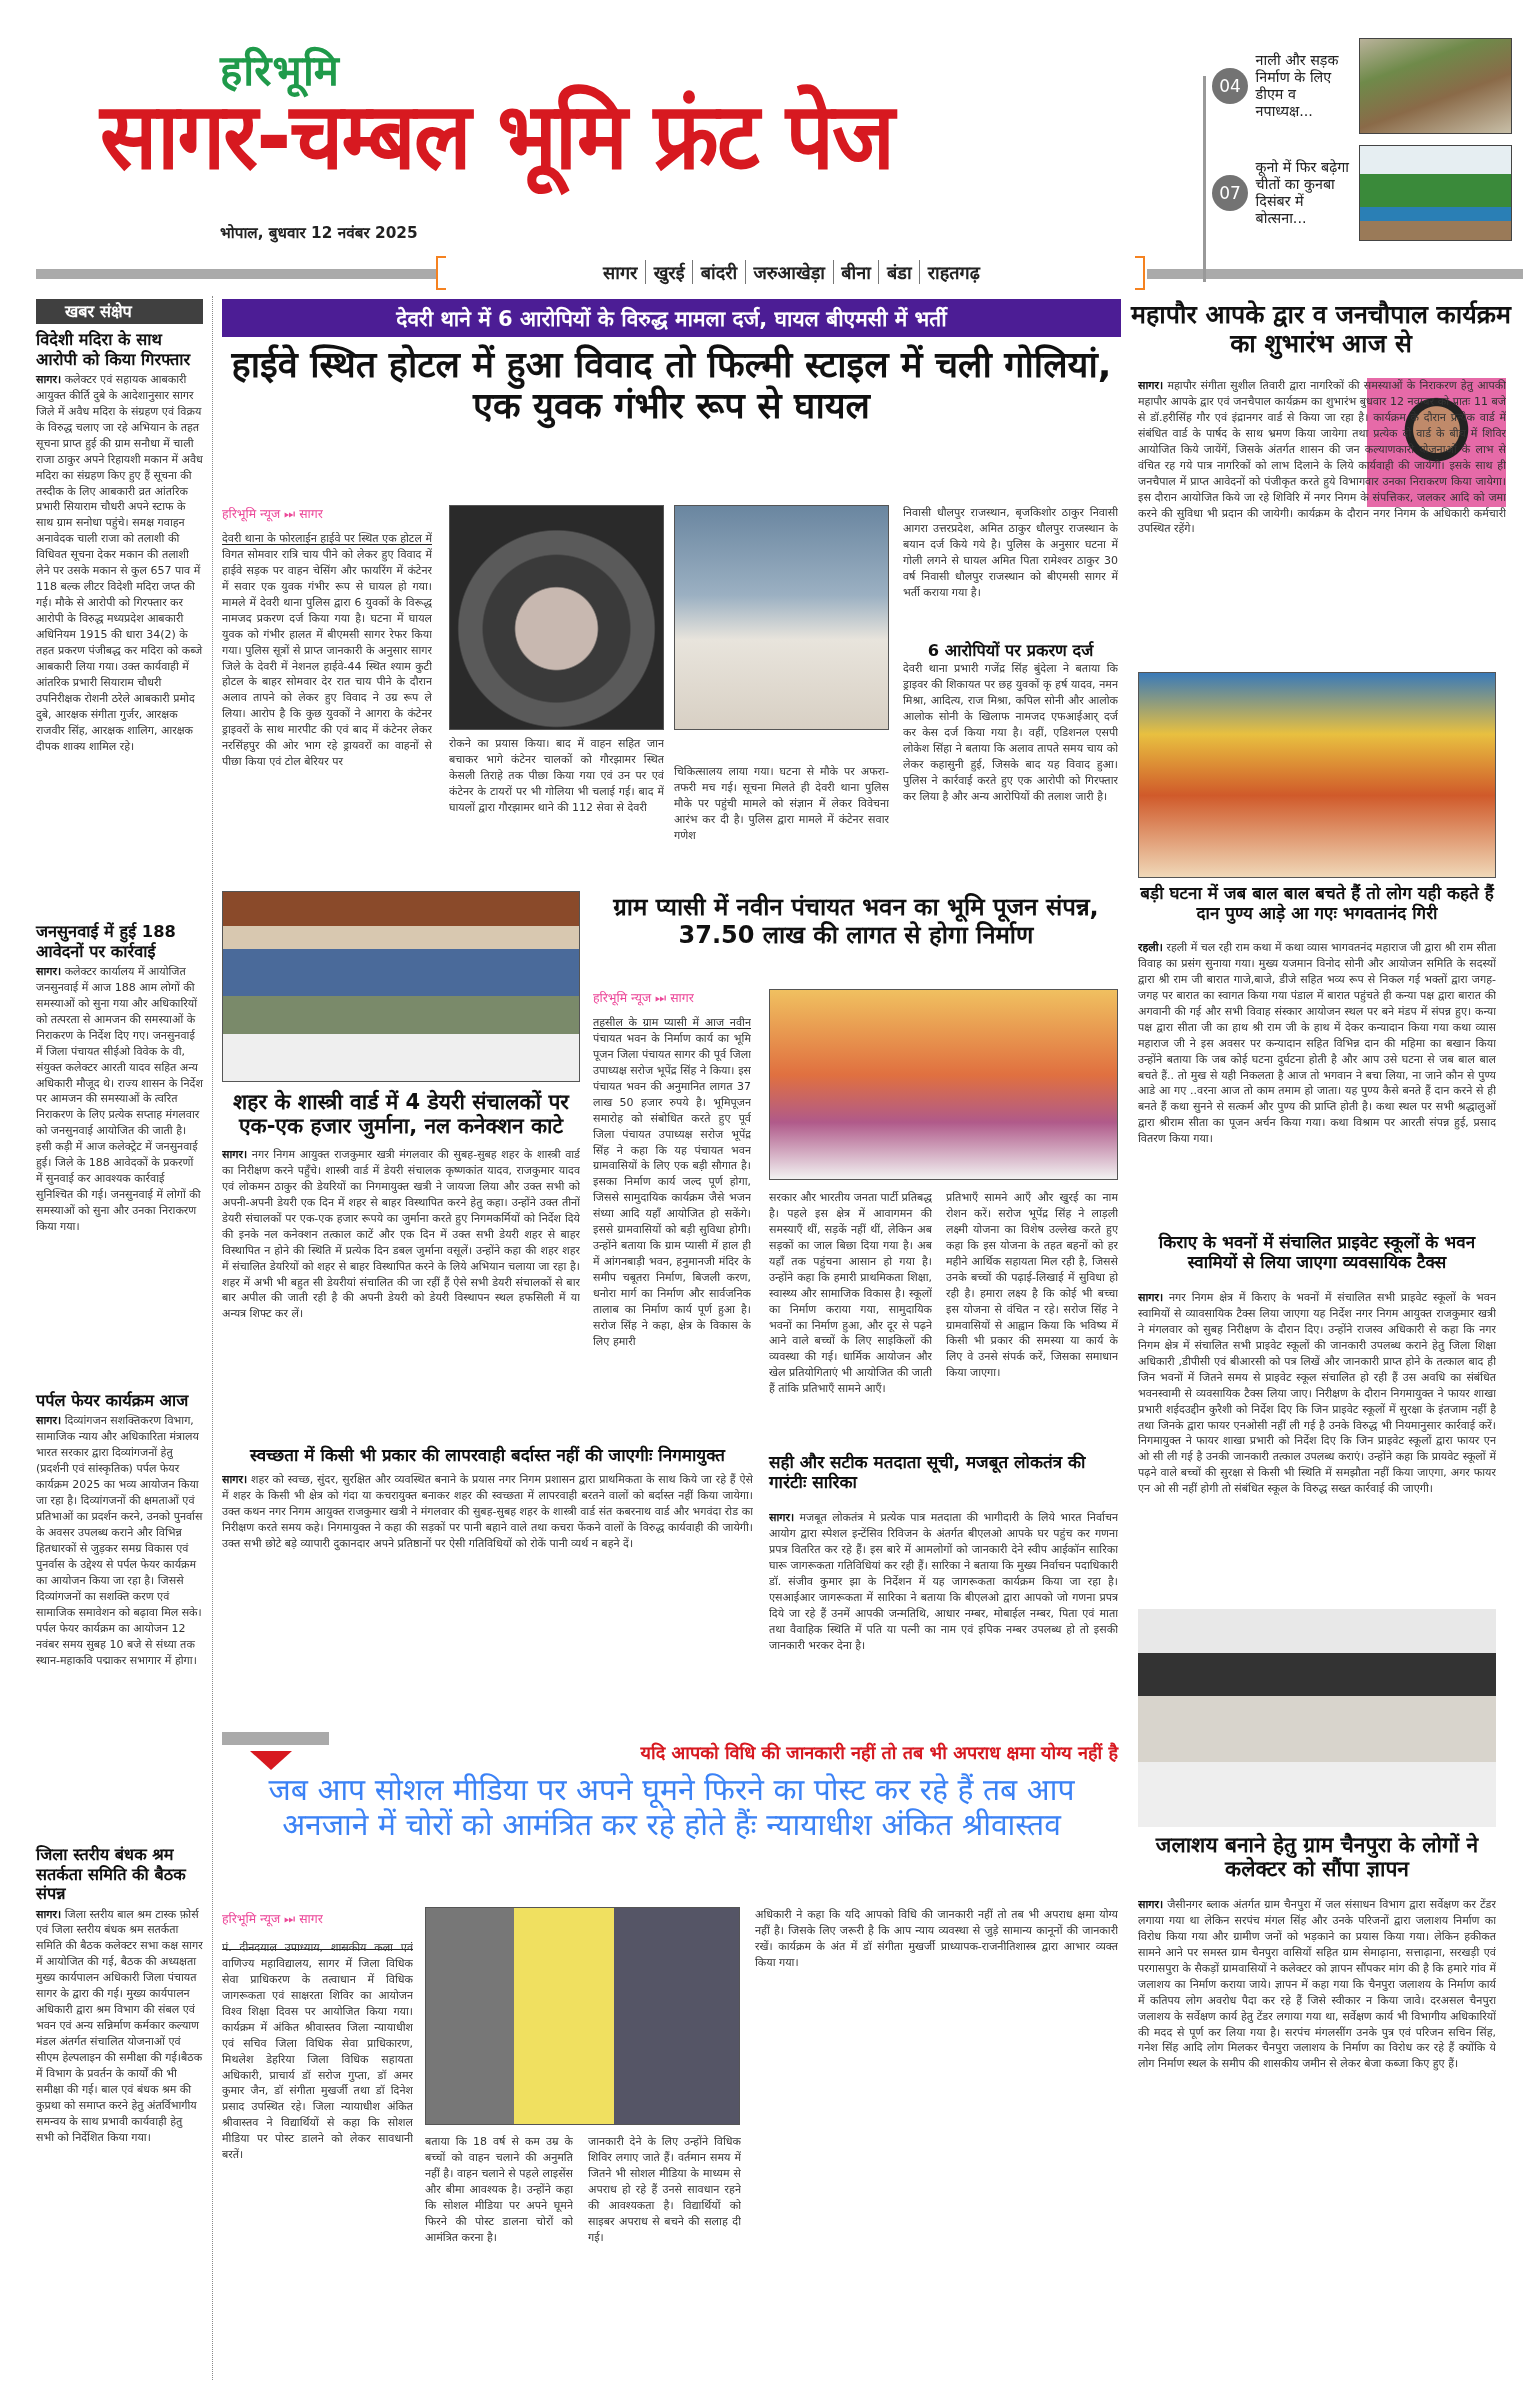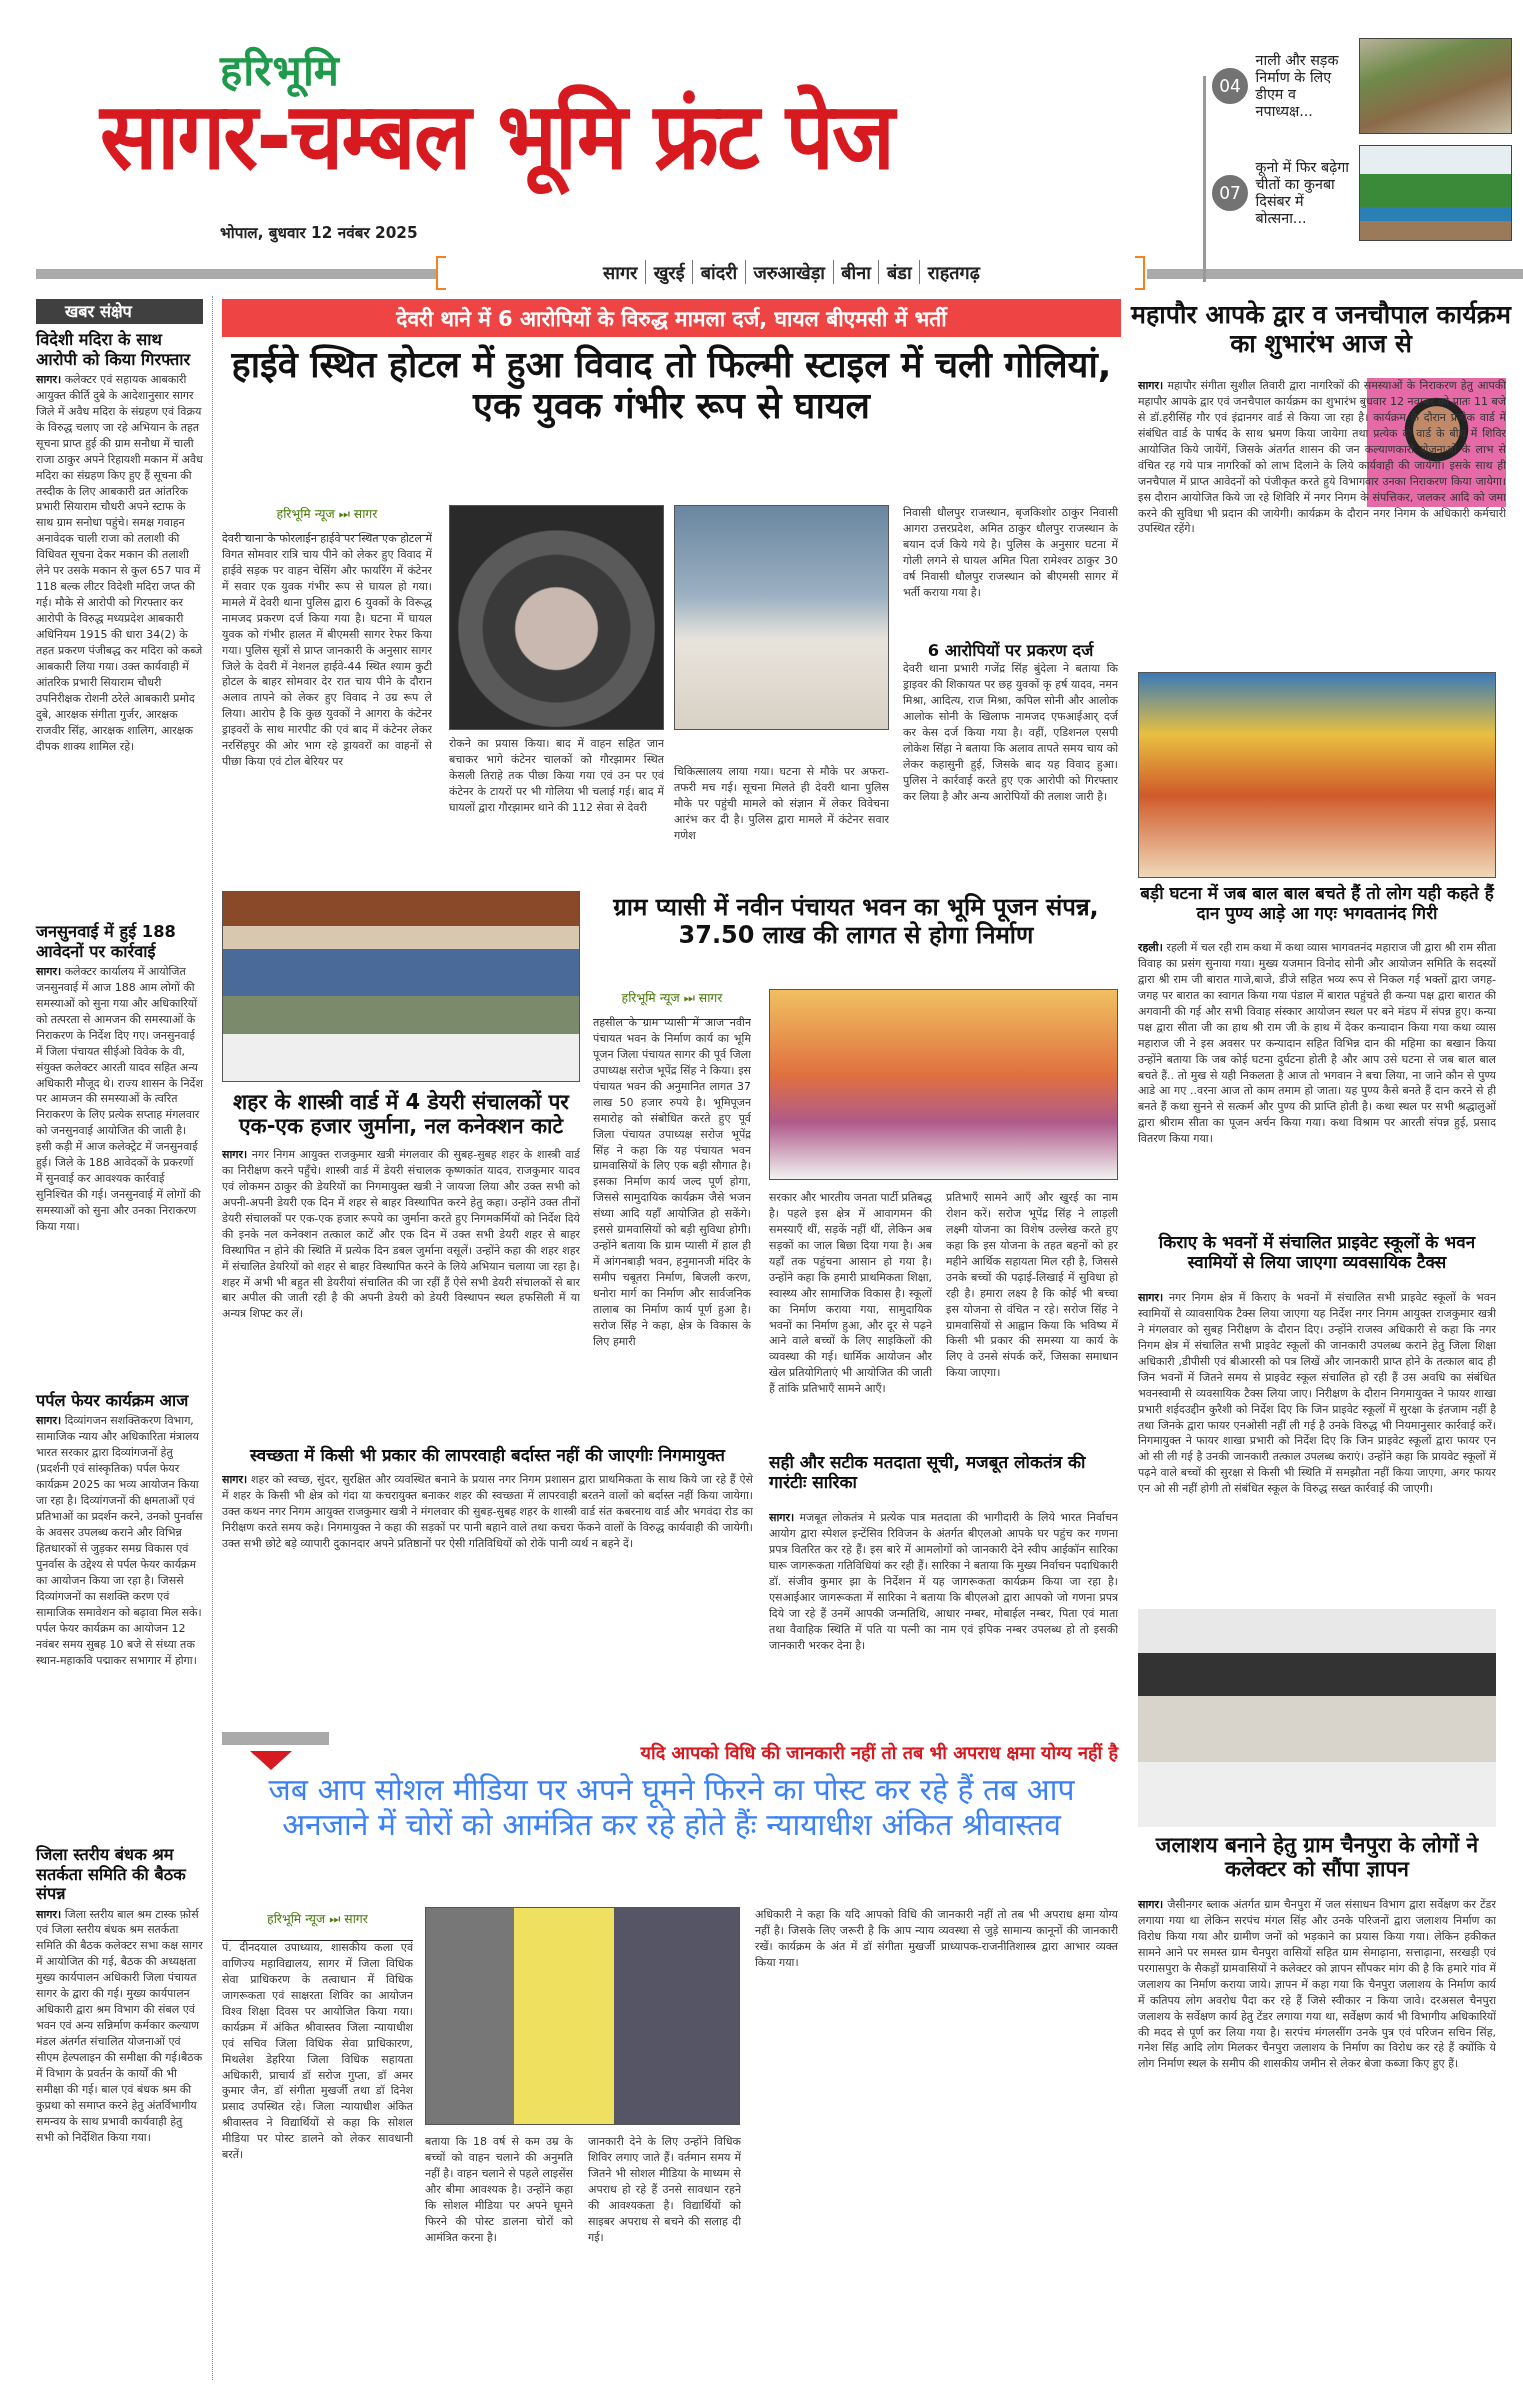--- a/index.html
+++ b/index.html
@@ -22,24 +22,24 @@
 .teaser-text{width:96px;font-size:14.3px;line-height:1.2;color:#222}
 .thumb{width:153px;height:96px;border:1px solid #444}
 .thumb.mud{background:linear-gradient(160deg,#b9b29a 0%,#6f8a4a 30%,#8a6a48 60%,#c8bfa8 100%)}
 .thumb.gate{background:linear-gradient(180deg,#e6eef2 0 30%,#3a8a3a 30% 65%,#2a7fb5 65% 80%,#9a7a58 80% 100%)}
 .col-sep{position:absolute;border-left:1px dotted #888}
 .briefs-tag{left:36px;top:299px;width:167px;height:25px;background:#404040;color:#fff;font-size:16.3px;font-weight:bold;padding-left:29px;line-height:25px}
 .brief{position:absolute;left:36px;width:167px}
 .brief h3{font-size:16.3px;line-height:1.2;font-weight:bold;color:#111;margin-bottom:2.9px}
 .brief p{font-size:11px;line-height:1.45;color:#333;text-align:left}
 .lead b{font-weight:bold;color:#111}
-.redbar{left:222px;top:299px;width:899px;height:38px;background:#ef4444;color:#fff;font-size:21px;font-weight:bold;display:flex;align-items:center;justify-content:center}
+.redbar{left:222px;top:299px;width:899px;height:38px;background:#4c1d95;color:#fff;font-size:21px;font-weight:bold;display:flex;align-items:center;justify-content:center}
 .headline{position:absolute;font-weight:bold;color:#111;line-height:1.15;text-align:center}
 .h-main{left:222px;top:344px;width:899px;font-size:36px}
-.byline{position:absolute;font-size:12.4px;color:#4d7c0f;border-bottom:1px solid #222;text-align:center;padding-bottom:13px}
+.byline{position:absolute;font-size:12.4px;color:#ec4899;border-bottom:1px solid #222;padding-bottom:22px}
 .body{position:absolute;font-size:11px;line-height:1.45;color:#333;text-align:justify}
 .photo{position:absolute;border:1px solid #555}
 .p-tyre{background:radial-gradient(circle at 50% 55%,#c8b8b0 0 25%,#3a3a3a 26% 45%,#5a5a5a 46% 60%,#2a2a2a 61%),#222}
 .p-man{background:linear-gradient(180deg,#6a86a0 0%,#9bb0c2 40%,#e8e4dc 60%,#d8d0c4 100%)}
 .p-crowd{background:linear-gradient(180deg,#8a4a2a 0 18%,#d8c8b0 18% 30%,#4a6a9a 30% 55%,#7a8a6a 55% 75%,#efefef 75%)}
 .p-stage{background:linear-gradient(180deg,#f0c060 0%,#e07040 45%,#b05a8a 70%,#f2f2f2 100%)}
 .p-mayor{background:radial-gradient(circle at 50% 40%,#c08a6a 0 22%,#222 23% 30%,#e66aa8 31%)}
 .p-katha{background:linear-gradient(180deg,#3a7ab8 0%,#e8c040 30%,#d05a2a 60%,#f0d8b8 100%)}
 .p-memo{background:linear-gradient(180deg,#e8e8e8 0 20%,#333 20% 40%,#d8d4cc 40% 70%,#eee 70%)}
 .p-court{background:linear-gradient(90deg,#777 0 28%,#f0e060 28% 60%,#556 60% 100%)}

